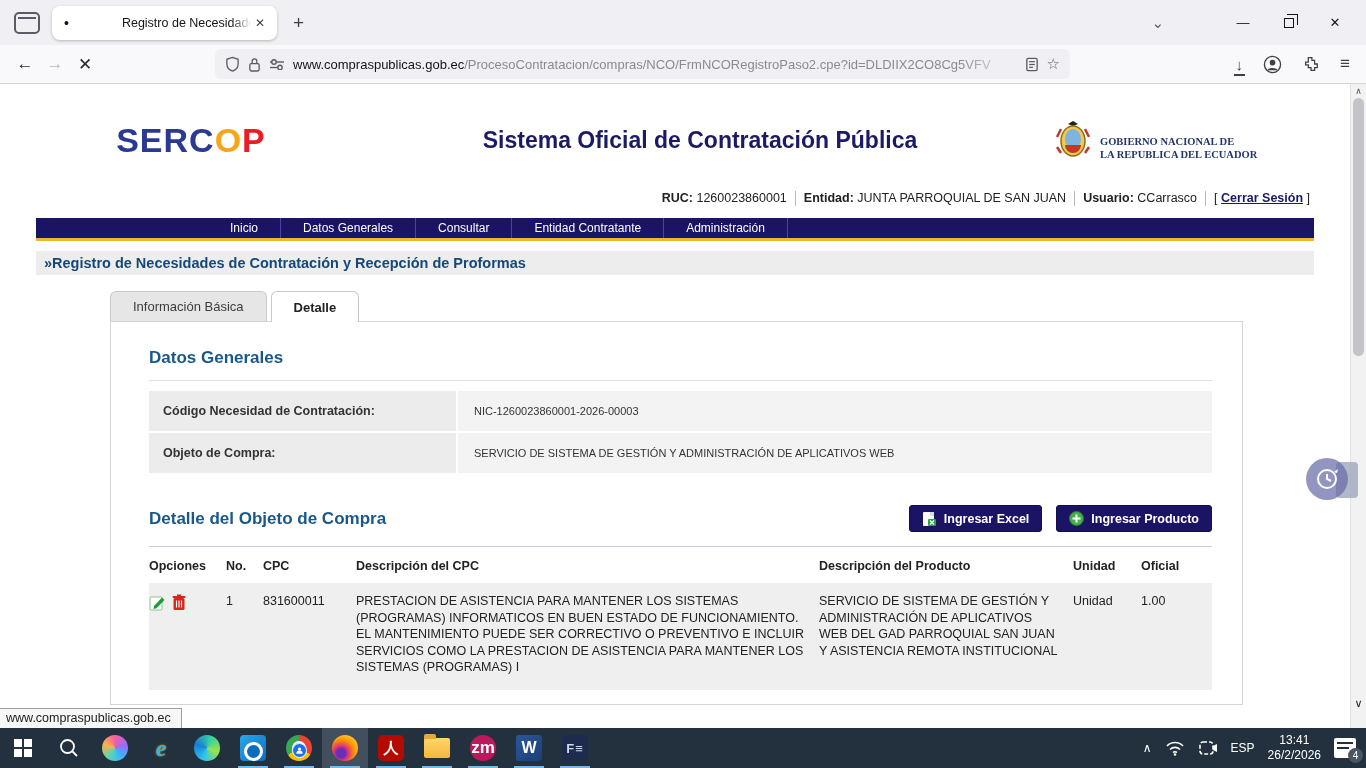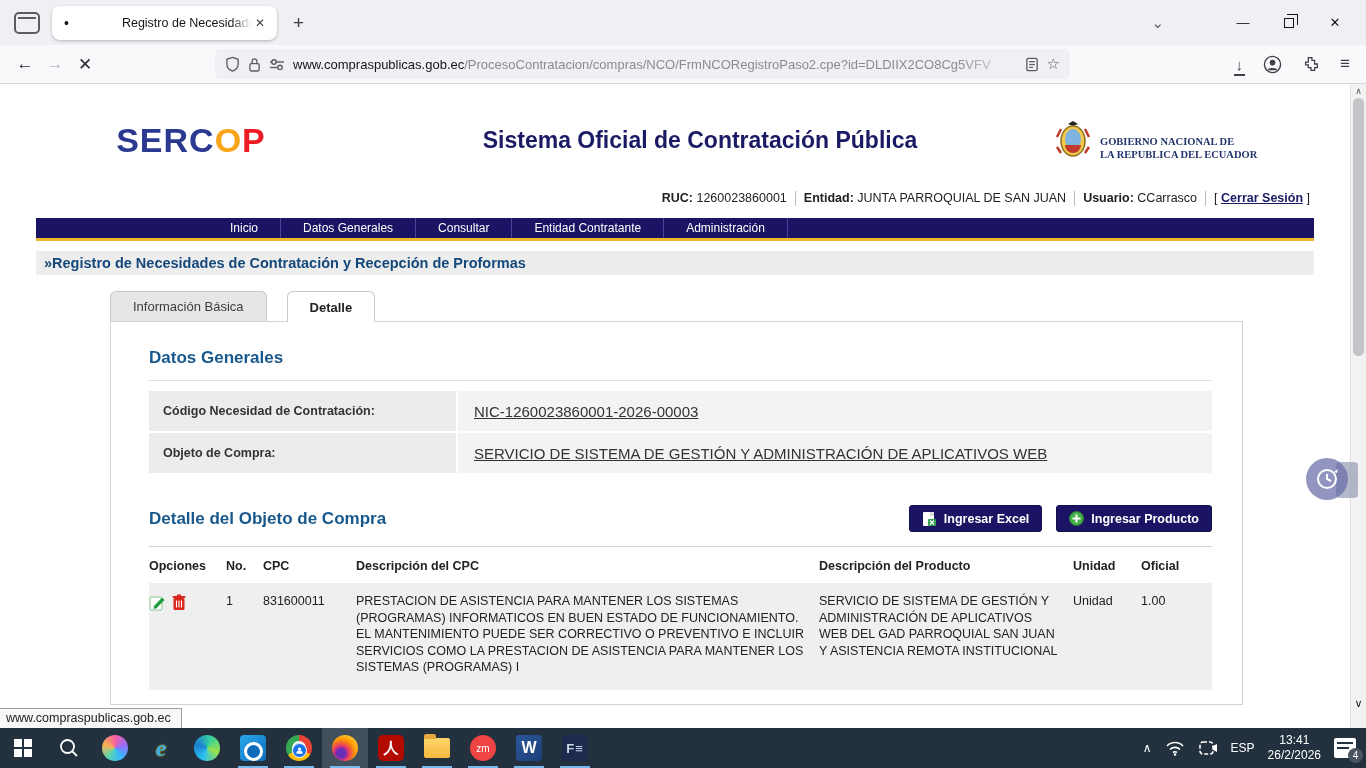--- a/index.html
+++ b/index.html
@@ -56,31 +56,31 @@
   .sep { width:1px; height:15px; background:#b9b9b9; }
   .logout a { color:#1b1a64; font-weight:bold; text-decoration:underline; }
 
   .mainnav { margin-top:8px; background:#1b1464; height:20px; display:flex; align-items:center; padding-left:172px; }
   .nav-item { color:#fff; font-size:12px; padding:0 22px; line-height:20px; }
   .nav-sep { width:1px; height:20px; background:#4a43a0; }
   .gold-line { height:3px; background:#edb72b; }
 
   .page-title { margin-top:10px; background:#ededed; padding:4px 8px; font-size:14.5px; font-weight:bold; color:#14487a; }
 
-  .tabs { margin:16px 0 0 74px; display:flex; gap:20px; }
+  .tabs { margin:16px 0 0 74px; display:flex; gap:4px; }
   .ptab { height:30px; padding:0 22px; display:flex; align-items:center; font-size:13px; border:1px solid #c9c9c9; border-bottom:none; border-radius:6px 6px 0 0; background:#e6e6e6; color:#3c3c3c; position:relative; z-index:2; }
   .ptab.active { background:#fff; font-weight:bold; color:#222; height:31px; margin-bottom:-1px; }
 
   .panel { margin-left:74px; width:1133px; border:1px solid #d4d4d4; background:#fff; padding:26px 30px 14px 38px; min-height:376px; }
   .section-h { color:#19588c; font-size:17px; font-weight:bold; }
   .hr { height:1px; background:#e0e0e0; margin:12px 0 10px; }
 
   .dg-row { display:flex; margin-bottom:2px; min-height:40px; }
   .dg-label { width:307px; background:#ececec; display:flex; align-items:center; padding:0 14px; font-size:12.5px; font-weight:bold; color:#333; }
-  .dg-value { flex:1; background:#f3f3f3; border-left:2px solid #fff; display:flex; align-items:center; padding:0 16px; font-size:15px; color:#333;text-decoration:underline; }
+  .dg-value { flex:1; background:#f3f3f3; border-left:2px solid #fff; display:flex; align-items:center; padding:0 16px; font-size:11px; color:#333; }
 
   .detail-head { display:flex; align-items:center; margin-top:32px; }
   .detail-btns { margin-left:auto; display:flex; gap:14px;justify-content:center; }
   .nbtn { background:#1b1464; color:#fff; font-size:12.5px; font-weight:bold; border:1px solid #11104a; border-radius:3px; height:27px; display:flex; align-items:center; gap:7px; padding:0 12px; cursor:pointer; font-family:"Liberation Sans",sans-serif; }
 
   .otable { margin-top:14px; border-top:1px solid #c9d2da; }
   .orow { display:grid; grid-template-columns:77px 37px 93px 463px 254px 68px 73px; font-size:12.5px; color:#222; }
   .orow.head { font-weight:bold; padding:12px 0 10px; }
   .orow.body { background:#efefef; padding:10px 0 14px; line-height:1.32; }
   .ocell { padding-right:10px; }
@@ -112,21 +112,21 @@
   .ie-e { font-family:"Liberation Serif",serif; font-style:italic; font-size:24px; color:#3bb0e8; font-weight:bold; text-shadow:0 0 2px #f4c400; }
   .copilot { background:conic-gradient(#f85e9f,#9a6cf8,#38b6ff,#58d7b5,#f8b24e,#f85e9f); }
   .edge { background:conic-gradient(from 200deg,#2bc3f0,#1b7fd4,#35d0a0,#9be348,#2bc3f0); }
   .chrome { background:conic-gradient(#ea4335 0 33%,#fbbc05 0 66%,#34a853 0 100%); position:relative; }
   .chrome:before { content:""; position:absolute; inset:6px; background:#4285f4; border:2.5px solid #fff; border-radius:50%; }
   .chrome-badge { position:absolute; right:5px; bottom:3px; width:15px; height:15px; border-radius:50%; background:#1a73e8; border:1px solid #fff; display:flex; align-items:center; justify-content:center; }
   .firefox { background:radial-gradient(circle at 35% 70%, #6b2eb8 0 18%, #e5366c 30%, #ff9500 55%, #ffd23e 85%); }
   .acro { width:26px; height:26px; background:#b30b00; border-radius:5px; color:#fff; font-size:15px; font-weight:bold; display:flex; align-items:center; justify-content:center; }
   .folder { position:relative; width:26px; height:20px; background:linear-gradient(#ffd56b,#f4b83f); border-radius:2px; }
   .folder:before { content:""; position:absolute; top:-4px; left:0; width:12px; height:5px; background:#e8a73c; border-radius:2px 2px 0 0; }
-  .zoomic { background:#ef4444; color:#fff; font-size:10px; font-weight:normal; display:flex; align-items:center; justify-content:center; }
+  .zoomic { background:#be185d; color:#fff; font-size:17px; font-weight:bold; display:flex; align-items:center; justify-content:center; }
   .wordic { width:26px; height:26px; background:linear-gradient(135deg,#2b579a,#1c3f77); color:#fff; font-weight:bold; font-size:16px; display:flex; align-items:center; justify-content:center; border-radius:3px; }
   .fic { width:26px; height:26px; background:#1d2b4f; color:#cfd6e6; font-weight:bold; font-size:13px; display:flex; align-items:center; justify-content:center; border-radius:3px; letter-spacing:1px; }
   .outlook { width:26px; height:26px; background:linear-gradient(135deg,#28a8ea,#0f6cbd); border-radius:4px; position:relative; }
   .outlook:before { content:""; position:absolute; left:4px; top:7px; width:13px; height:13px; border-radius:50%; background:#0f6cbd; border:3px solid #fff; }
 </style>
 </head>
 <body>
 
 <div class="tabbar">
   <div class="fxview"></div>

